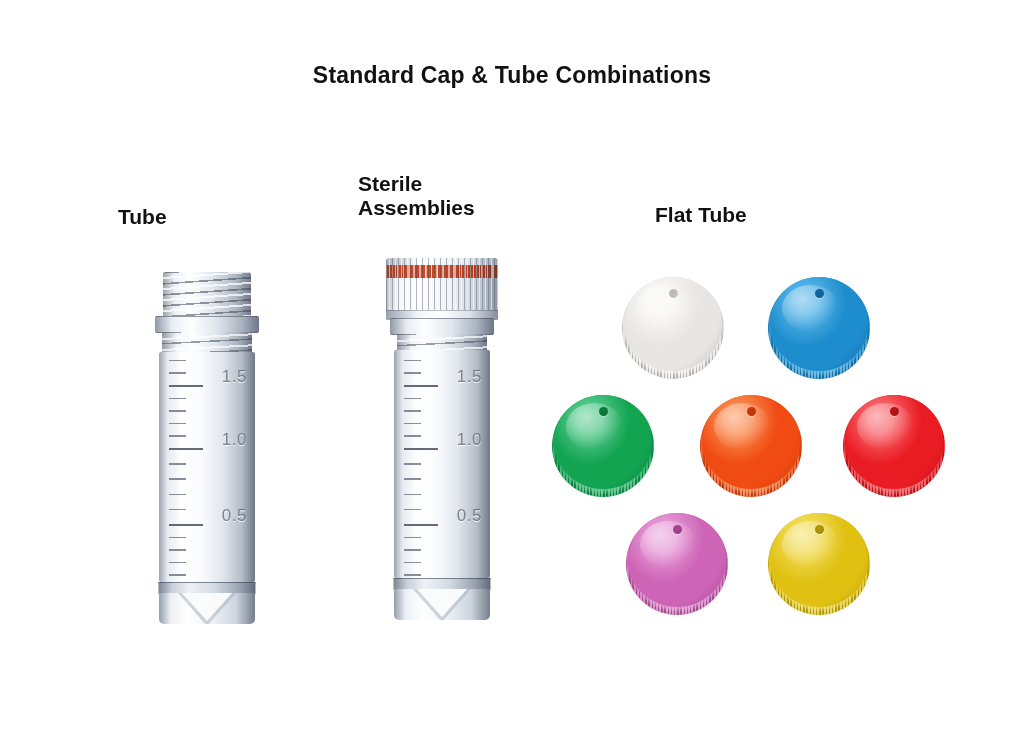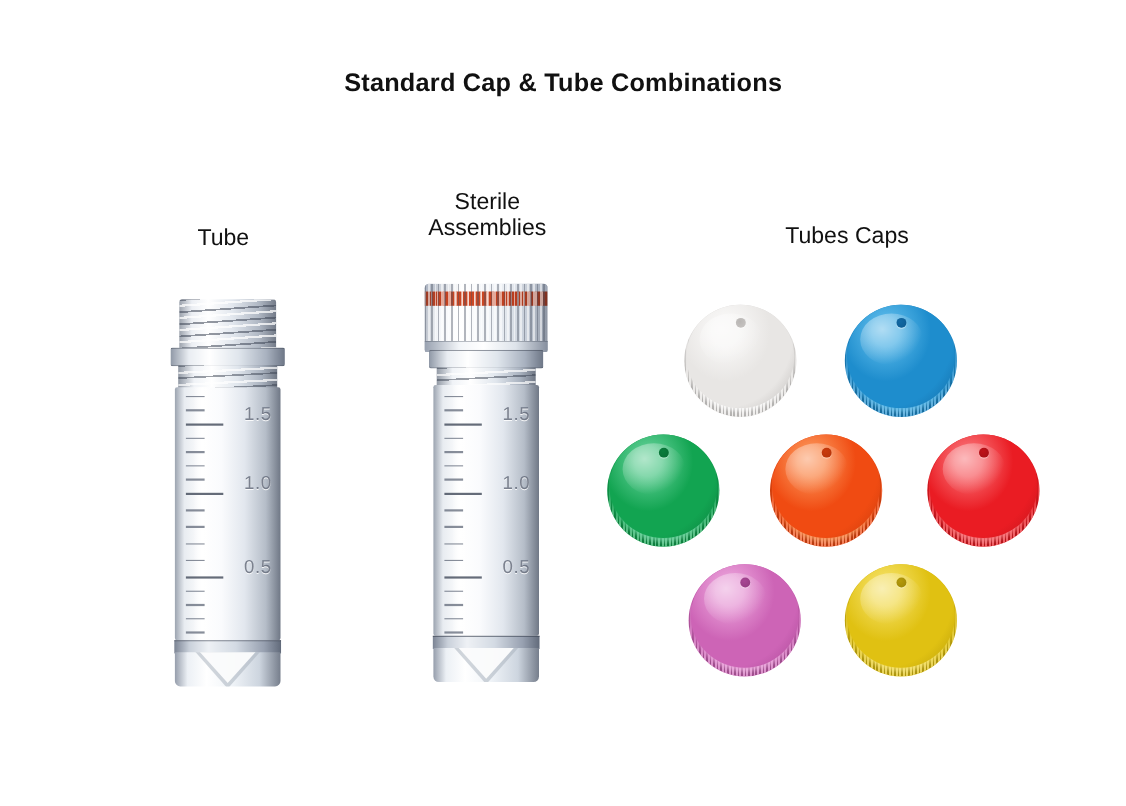--- a/index.html
+++ b/index.html
@@ -19,23 +19,22 @@
     position: absolute;
     left: 0; right: 0; top: 62px;
     text-align: center;
     font-size: 23px;
     font-weight: bold;
     letter-spacing: 0.2px;
     color: #111111;
   }
   .col-head {
     position: absolute;
-    text-align: center;
     font-size: 21px;
-    font-weight: normal;
+    font-weight: bold;
     line-height: 1.16;
     color: #111111;
     white-space: pre-line;
   }
   #head-tubes   { left: 118px; top: 205px; width: 170px; }
   #head-sterile { left: 358px; top: 172px; width: 170px; }
   #head-caps    { left: 655px; top: 203px; width: 230px; }
 
   
   .tube-wrap { position: absolute; }
@@ -241,21 +240,21 @@
   }
 </style>
 </head>
 <body>
 
 <div class="page-title">Standard Cap &amp; Tube Combinations</div>
 
 <div class="col-head" id="head-tubes">Tube</div>
 <div class="col-head" id="head-sterile">Sterile
 Assemblies</div>
-<div class="col-head" id="head-caps">Tubes Caps</div>
+<div class="col-head" id="head-caps">Flat Tube</div>
 
 <div class="tube-wrap" id="tube-1" style="left:155px; top:272px; width:104px; height:352px;">
 
   <div class="neck" style="top:0;"></div>
   <div class="flange" style="top:44px;"></div>
   <div class="neck2" style="top:60px;"></div>
 
   <div class="body-tube" id="tube1-body" style="top:80px; height:230px;">
     <div class="gradlabel" style="top:25px;">1.5</div>
     <div class="gradlabel" style="top:88px;">1.0</div>

